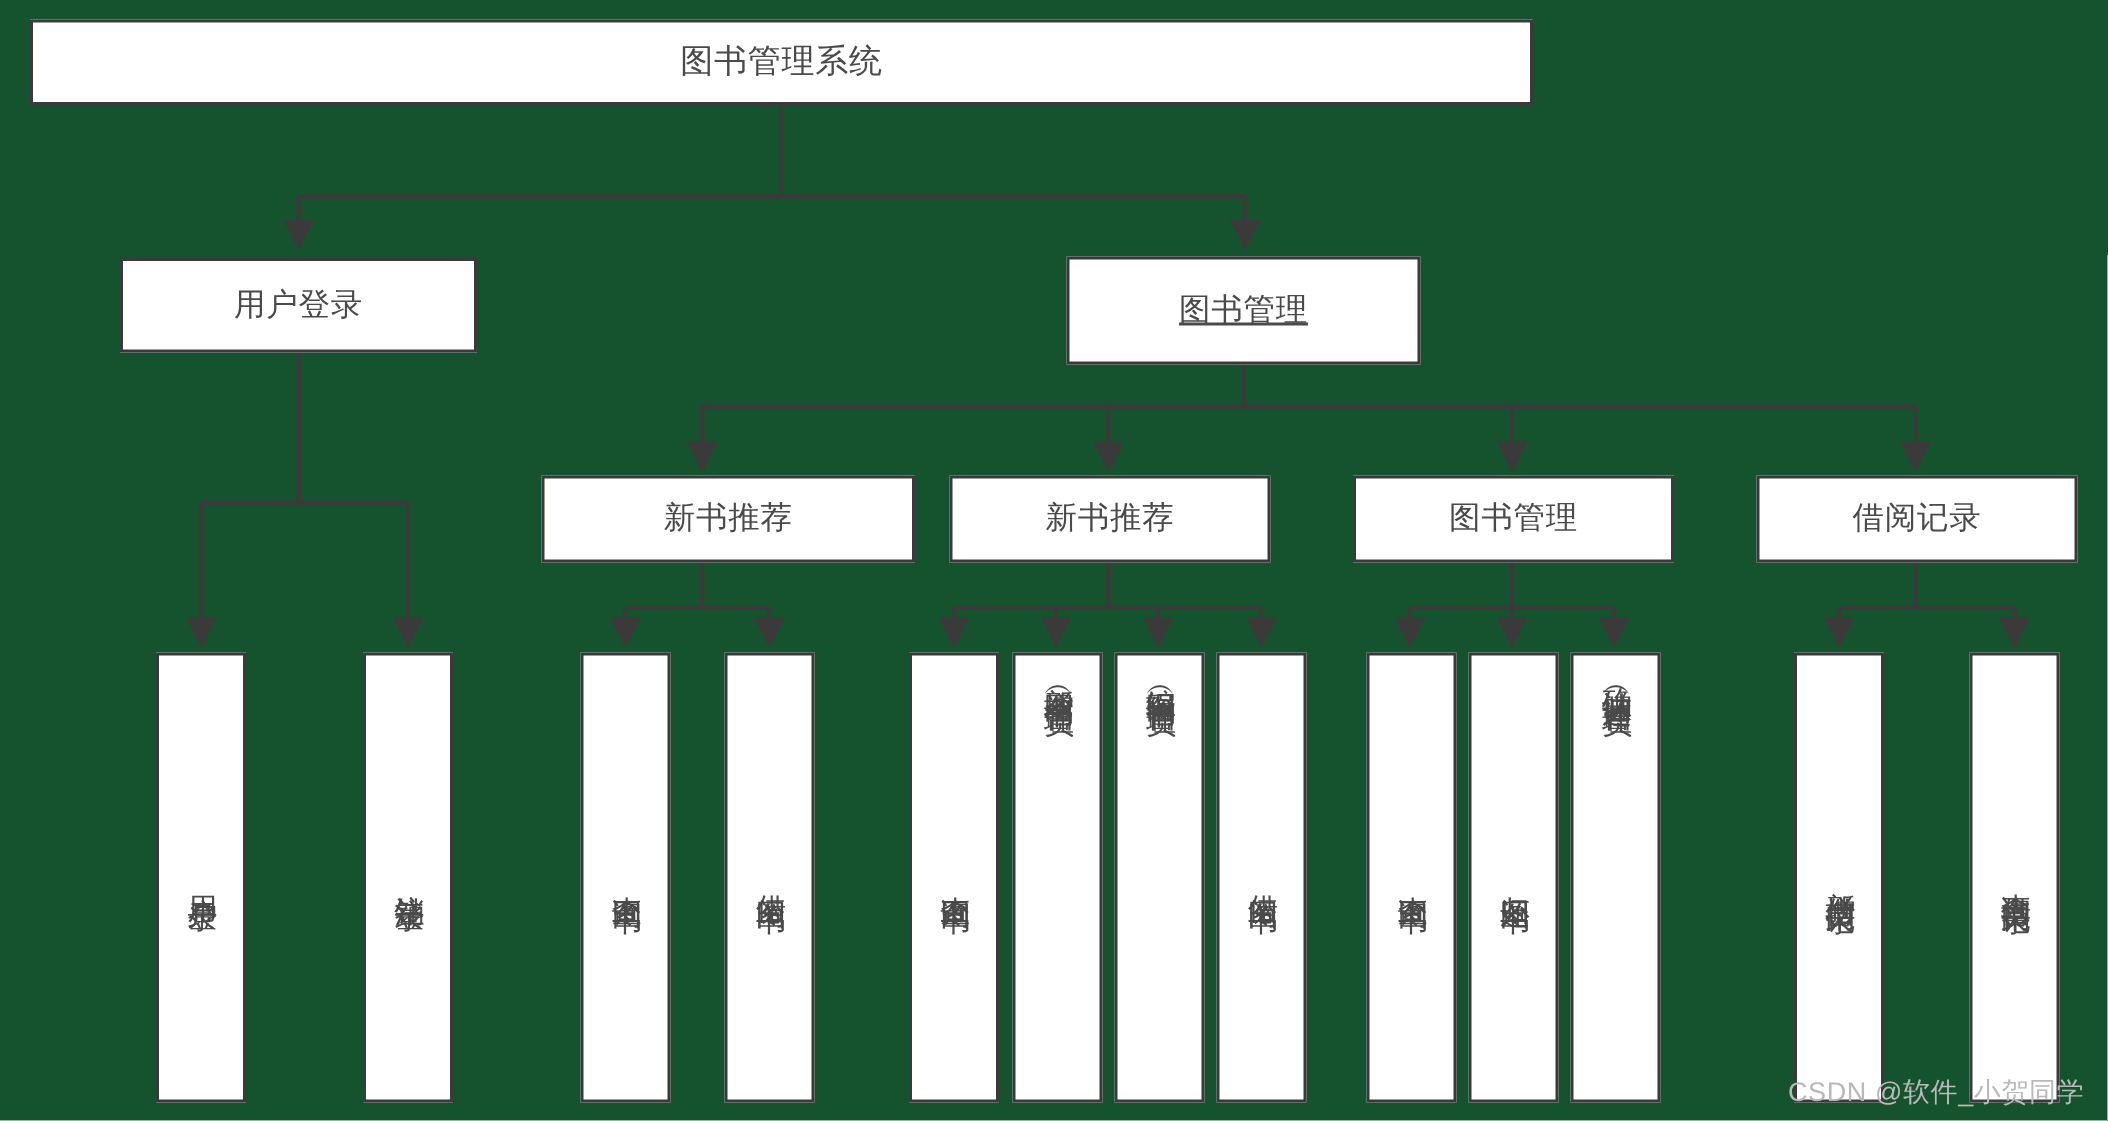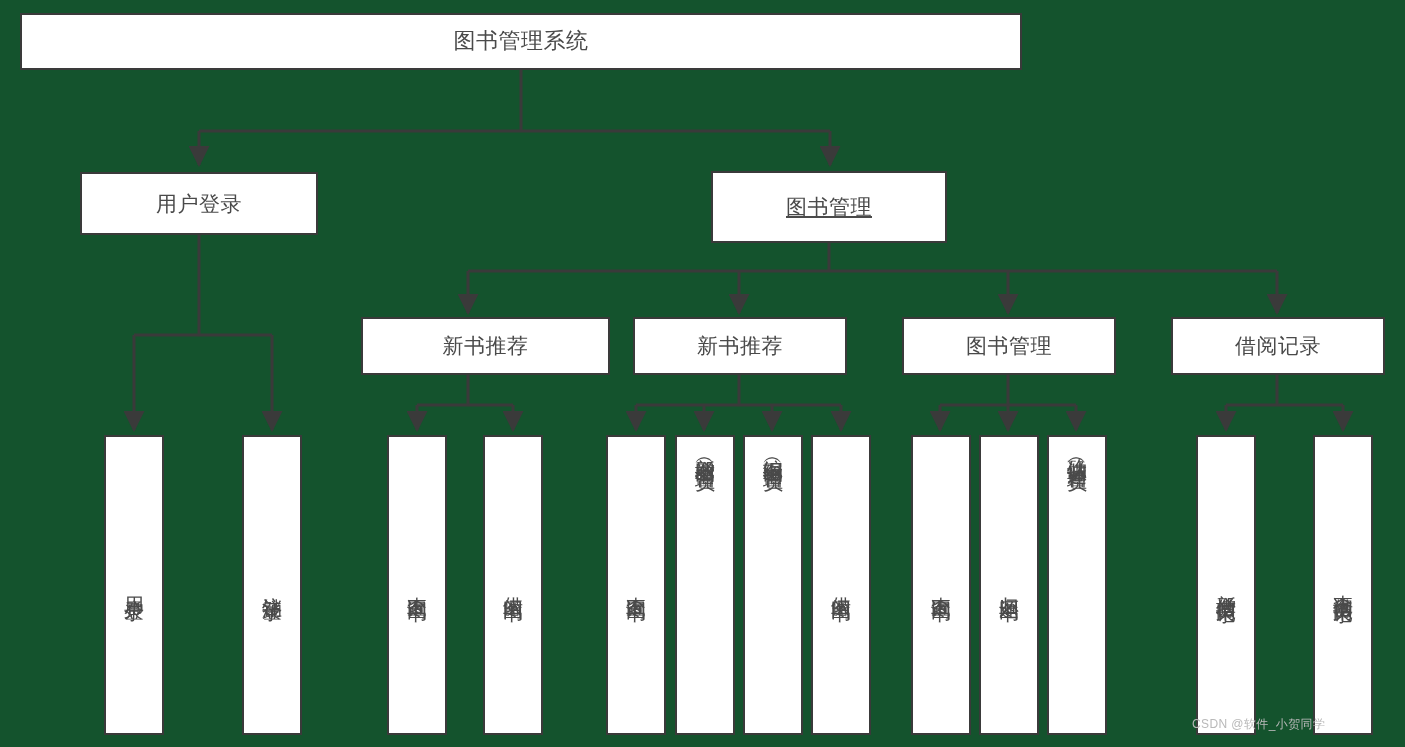--- a/index.html
+++ b/index.html
@@ -55,21 +55,21 @@
     letter-spacing: 2px;
     padding: 6px 0;
   }
   .node.vertical.top-aligned {
     justify-content: flex-start;
   }
   .watermark {
     position: absolute;
     left: 1192px;
     top: 716px;
-    font-size: 12px;
+    font-size: 18px;
     color: #b9b9b9;
     white-space: nowrap;
     z-index: 3;
     letter-spacing: 0.4px;
   }
 </style>
 </head>
 <body>
 
 <div id="diagram-root">

